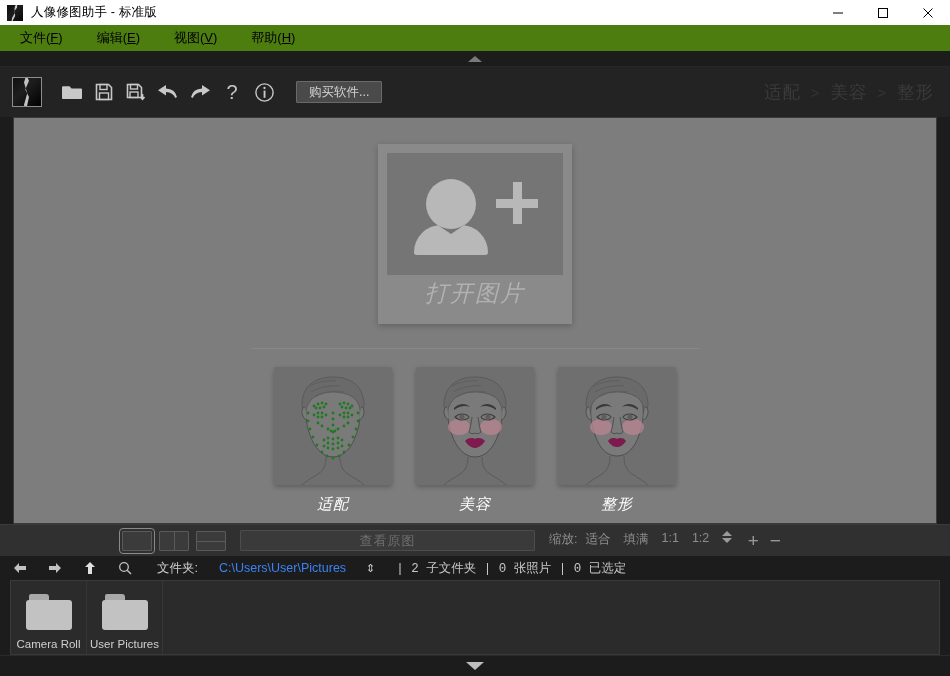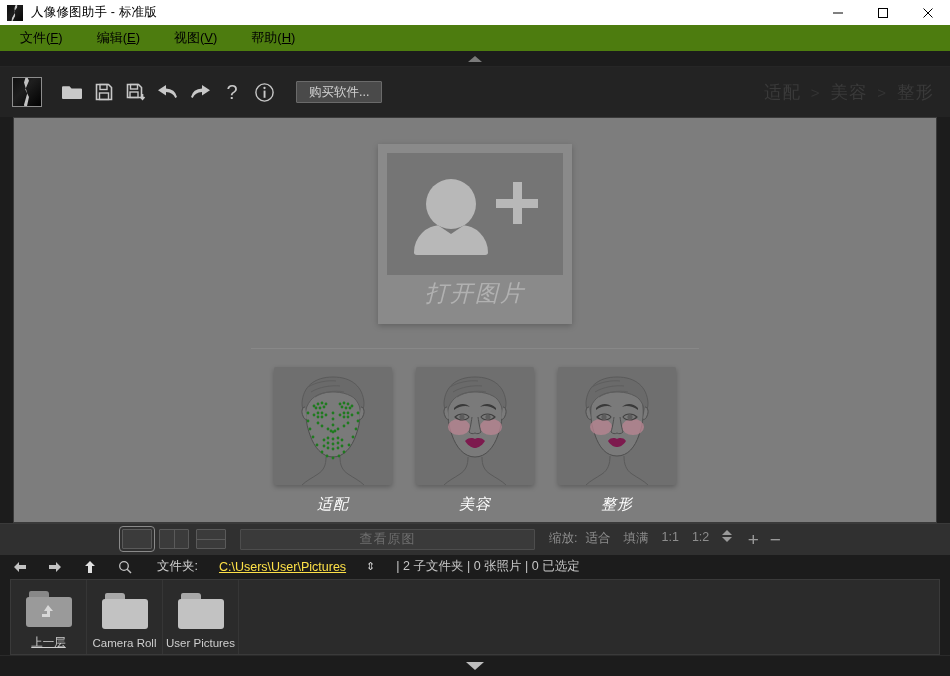--- a/index.html
+++ b/index.html
@@ -173,23 +173,23 @@
 
   
   .pathbar {
     height: 24px; background: #1c1c1c; flex: 0 0 24px;
     display: flex; align-items: center; padding: 0 10px; gap: 16px;
     color: #c6c6c6; font-size: 12.5px; white-space: nowrap;
   }
   .pb-ico { width: 19px; display: flex; align-items: center; justify-content: center; color: #c2c2c2; }
   .pb-ico svg { display: block; }
   .pb-label { margin-left: 7px; color: #d0d0d0; }
-  .pb-path { margin-left: 5px; color: #fde047; text-decoration: underline; }
+  .pb-path { margin-left: 5px; color: #3b82f6; }
   .pb-spin { margin-left: 4px; color: #d0d0d0; font-size: 11px; }
-  .pb-meta { margin-left: 5px; color: #c6c6c6; }
+  .pb-meta { margin-left: 5px; color: #c6c6c6; font-family: Liberation Mono, monospace; }
 
   
   .browser {
     flex: 1 1 auto; background: #2b2b2b; margin: 0 10px 0 10px;
     border: 1px solid #3a3a3a; display: flex; min-height: 0; overflow: hidden;
   }
   .fitem {
     width: 76px; display: flex; flex-direction: column; align-items: center;
     justify-content: center; padding-top: 8px; gap: 8px;
     border-right: 1px solid #363636; flex: 0 0 76px;
@@ -536,30 +536,20 @@
         </svg>
     </span>
     <span class="pb-label">文件夹:</span>
     <span class="pb-path">C:\Users\User\Pictures</span>
     <span class="pb-spin">⇕</span>
     <span class="pb-meta">| 2 子文件夹 | 0 张照片 | 0 已选定</span>
   </div>
 
   <div class="browser">
     <div class="fitem">
-      <span class="folder-ico up">
-        <span class="tab"></span>
-        <span class="body"></span>
-        <svg class="uparrow" viewBox="0 0 18 17">
-            <path d="M9 1 L14 7 L11 7 L11 13 L3 13 L3 10 L8 10 L8 7 L5 7 Z" fill="#d8d8d8" transform="translate(-1,0)"></path>
-          </svg>
-      </span>
-      <span class="fname sel">上一层</span>
-    </div>
-    <div class="fitem">
       <span class="folder-ico">
         <span class="tab"></span>
         <span class="body"></span>
       </span>
       <span class="fname">Camera Roll</span>
     </div>
     <div class="fitem">
       <span class="folder-ico">
         <span class="tab"></span>
         <span class="body"></span>

